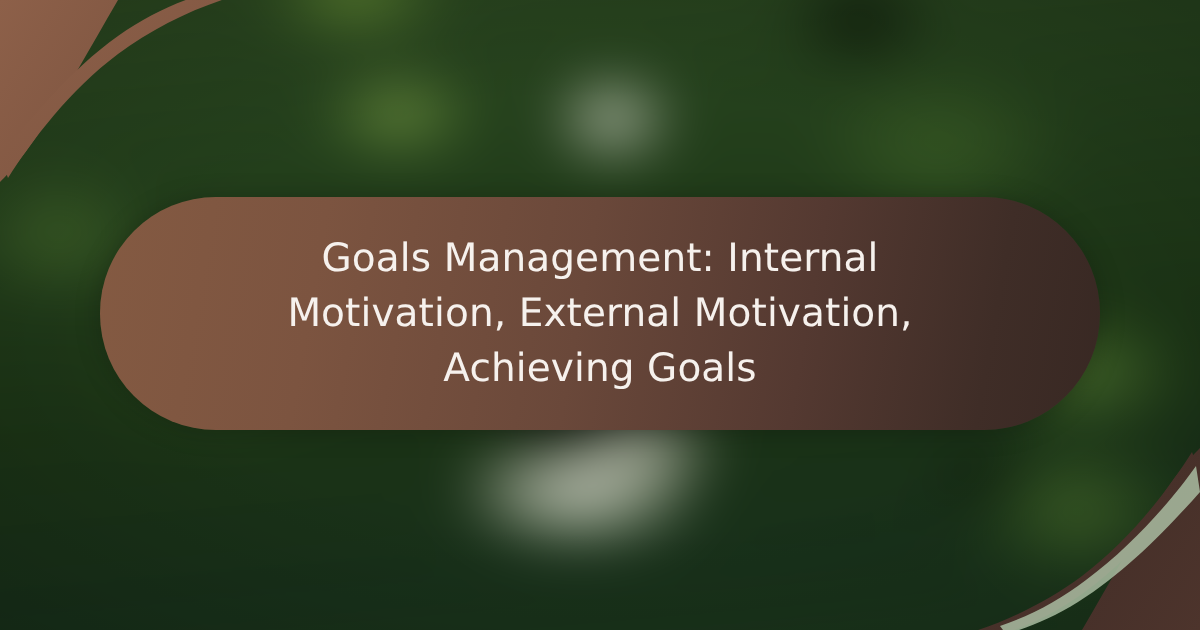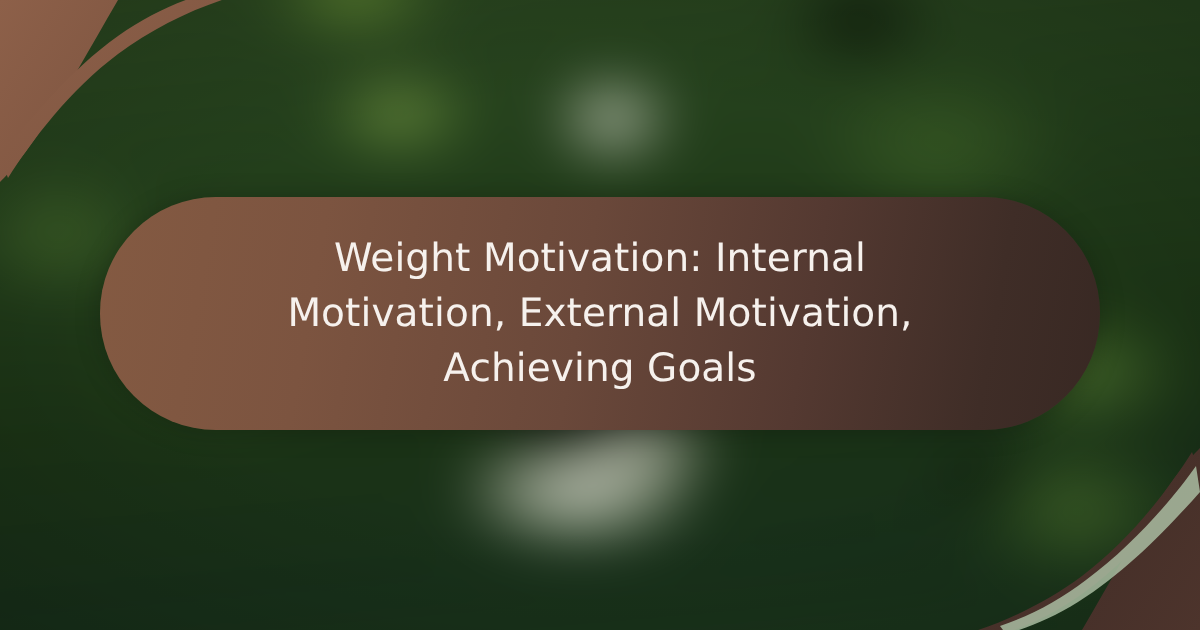--- a/index.html
+++ b/index.html
@@ -119,16 +119,16 @@
     <g clip-path="url(#clip-br)">
       <path d="M 1200,630 L 1082,630 C 1110,582 1134,538 1158,502 C 1176,474 1190,458 1200,448 Z" fill="url(#gradBR)"></path>
       <path d="M 1200,474 C 1170,510 1130,560 1082,594 C 1054,614 1024,628 996,636
                L 972,632 C 1010,620 1050,600 1082,576 C 1130,540 1168,490 1192,452 Z" fill="url(#gradBR)"></path>
       <path d="M 1200,492 C 1168,528 1126,572 1078,602 C 1052,618 1028,628 1006,634
                L 1000,626 C 1030,616 1060,600 1086,580 C 1132,546 1172,500 1196,466 Z" fill="#a9bca1" opacity="0.85"></path>
     </g>
   </svg>
 
   <div class="title-card">
-    <div class="title-text">Weight Motivation: Internal Motivation, External Motivation, Achieving Goals</div>
+    <div class="title-text">Goals Management: Internal Motivation, External Motivation, Achieving Goals</div>
   </div>
 
 </div>
 
 </body></html>

